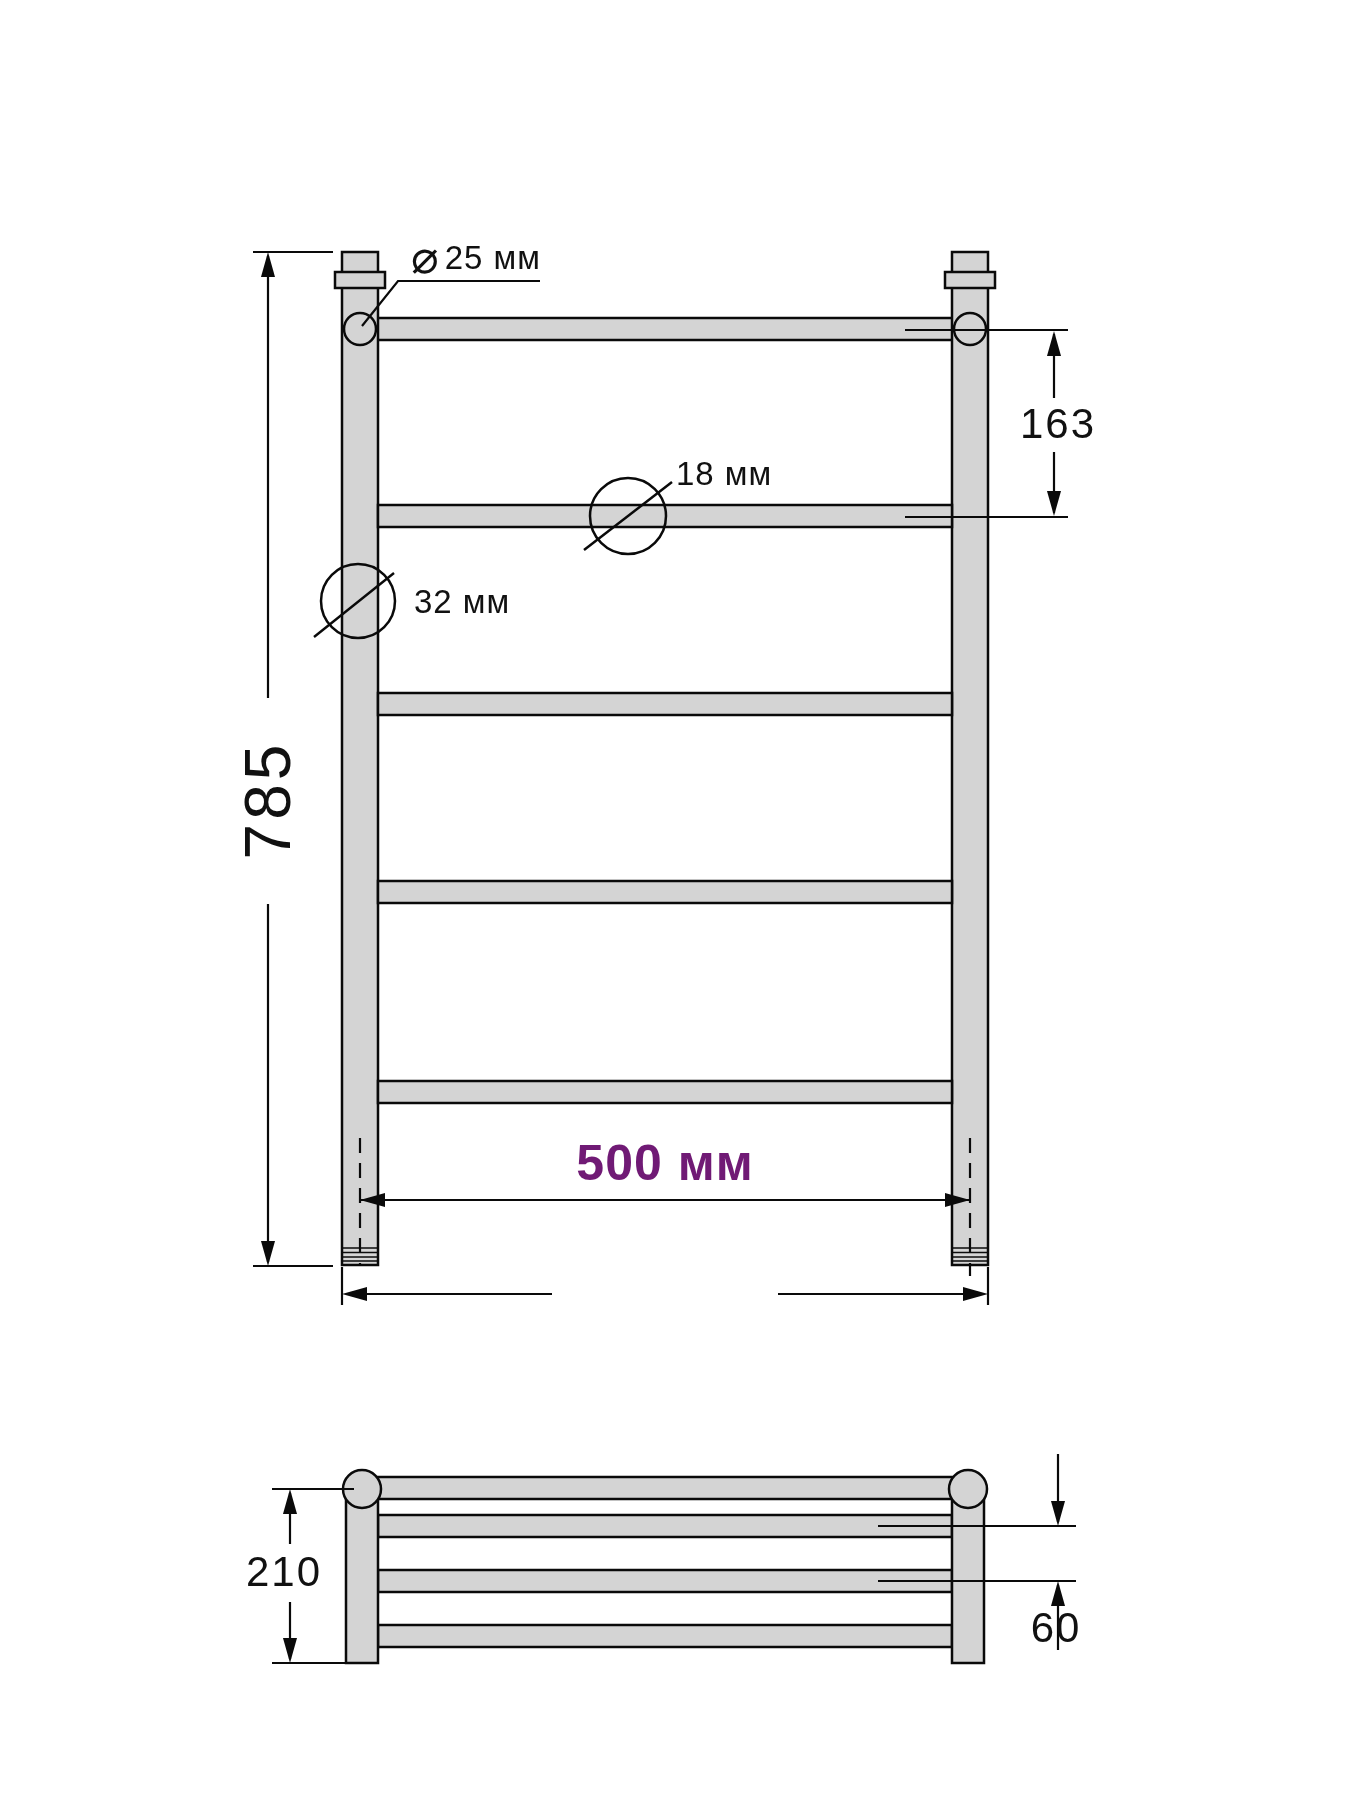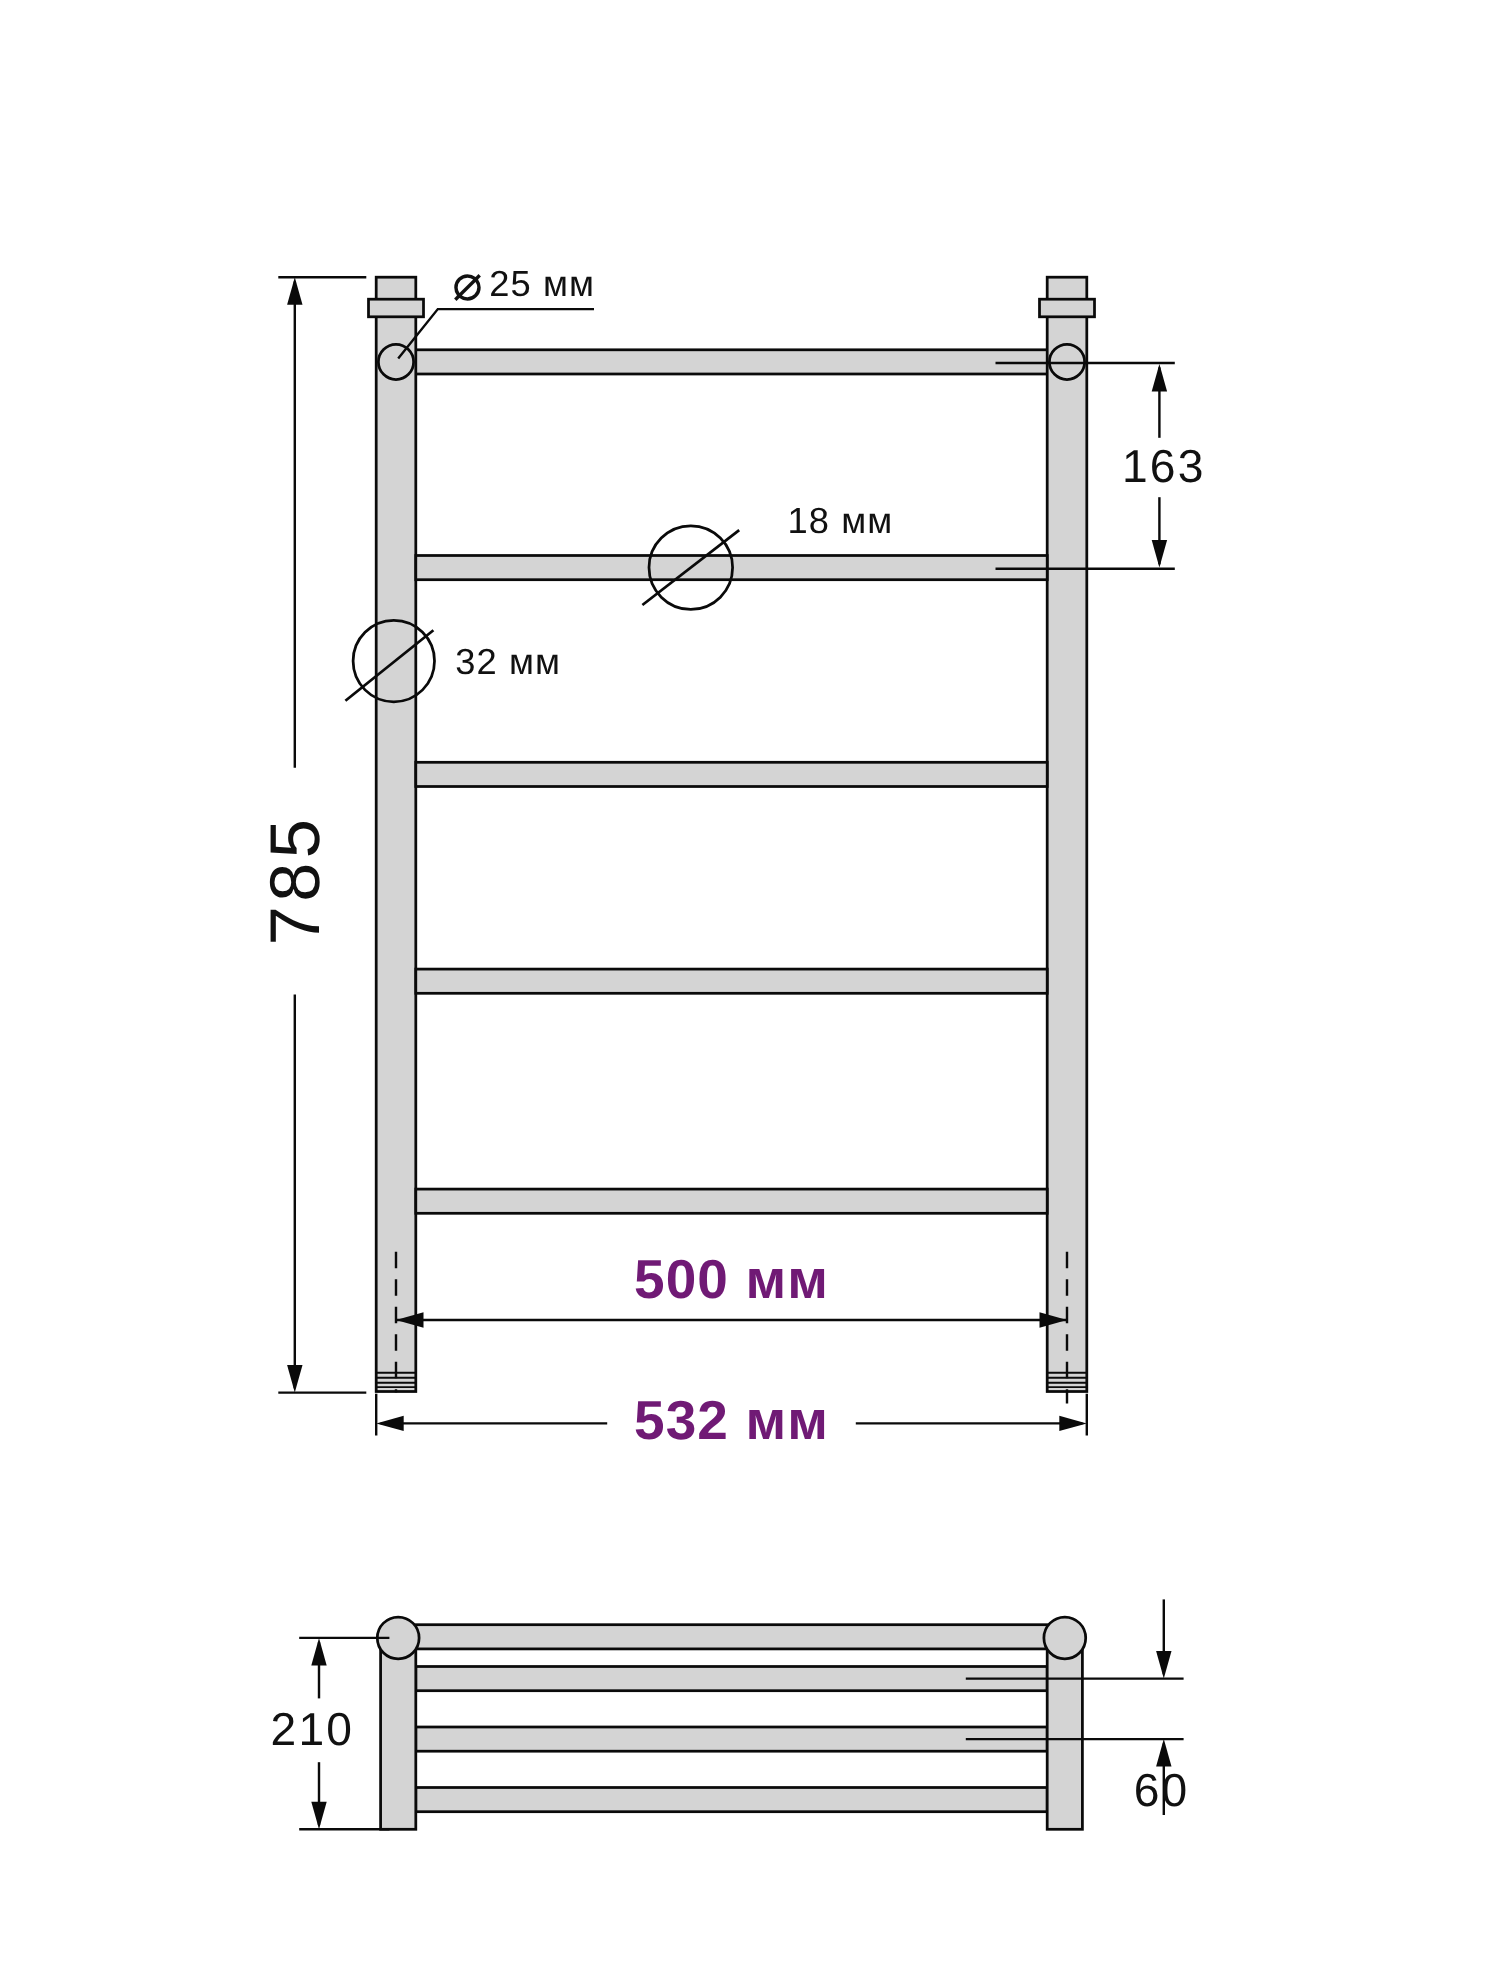--- a/index.html
+++ b/index.html
@@ -130,25 +130,24 @@
 
   <div class="lbl rot bg dim-big" style="left:268px;top:800px;">785</div>
 
   <div class="lbl bg dim-mid" style="left:1058px;top:424px;text-align:right;">163</div>
 
   <div class="lbl callout-row" style="left:476px;top:257px;">
     <span class="dia-symbol">⌀</span>
     <span class="dim-callout">25 мм</span>
   </div>
 
-  <div class="lbl dim-callout" style="left:764px;top:473px;text-align:center;">18 мм</div>
+  <div class="lbl dim-callout" style="left:724px;top:473px;text-align:center;">18 мм</div>
 
   <div class="lbl dim-callout" style="left:462px;top:601px;">32 мм</div>
 
   <div class="lbl dim-accent" style="left:665px;top:1163px;">500 мм</div>
 
-  <div class="lbl bg dim-accent" style="left:665px;top:1291px;">532 мм</div>
 
   <div class="lbl bg dim-mid" style="left:284px;top:1572px;text-align:center;">210</div>
 
   <div class="lbl dim-mid" style="left:1056px;top:1628px;">60</div>
 
 </div>
 
 </body></html>

